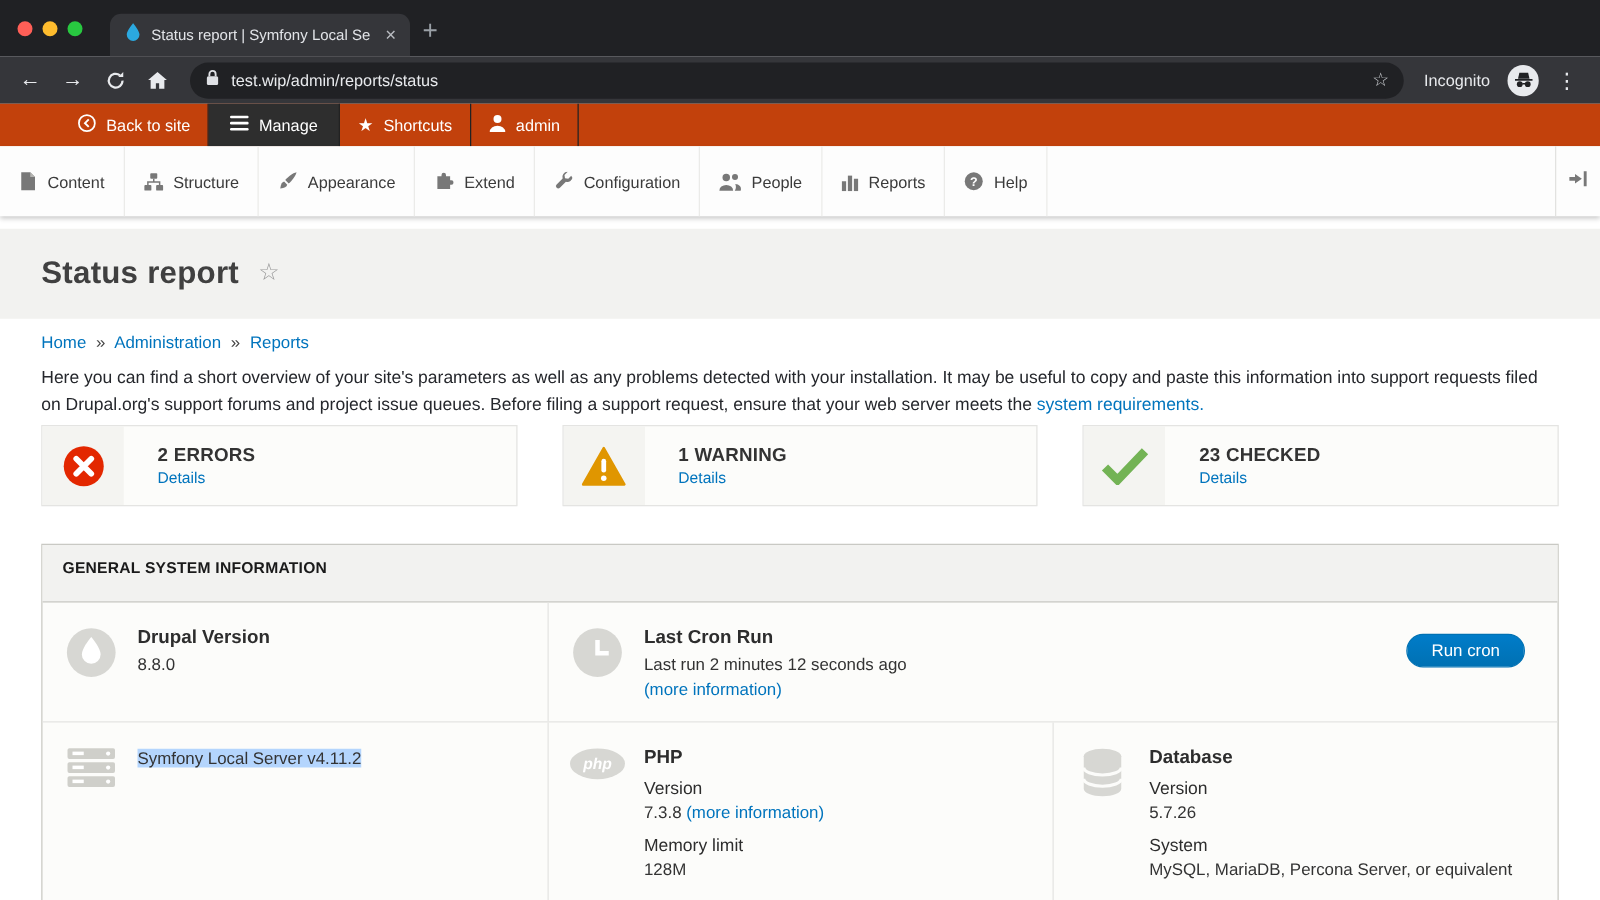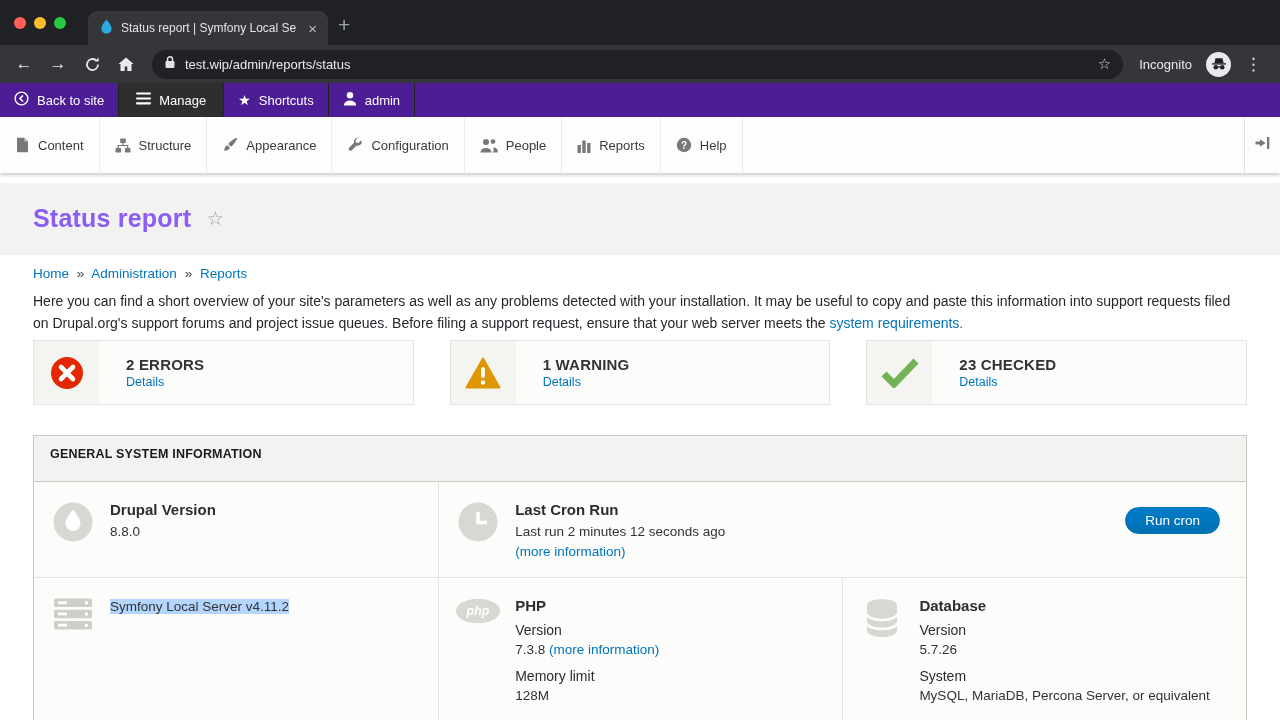--- a/index.html
+++ b/index.html
@@ -19,34 +19,34 @@
   .addressbar { height:38px; background:#35363a; display:flex; align-items:center; padding:0 10px; gap:6px; }
   .navbtn { color:#e8eaed; font-size:17px; width:28px; height:28px; display:flex; align-items:center; justify-content:center; border-radius:50%; }
   .omnibox { flex:1; height:29px; background:#202124; border-radius:15px; display:flex; align-items:center; gap:9px; padding:0 12px; margin:0 6px; }
   .url { color:#e8eaed; font-size:13px; flex:1; white-space:nowrap; overflow:hidden; }
   .bookmark { color:#cfd2d6; font-size:15px; }
   .incog-label { color:#e8eaed; font-size:13px; margin:0 8px 0 4px; }
   .incog-badge { width:25px; height:25px; border-radius:50%; background:#e8eaed; display:flex; align-items:center; justify-content:center; }
   .overflow { color:#e8eaed; font-size:17px; padding:0 8px; }
 
   
-  .dtoolbar { height:34px; background:#4c1d95; display:flex; align-items:stretch; }
+  .dtoolbar { height:34px; background:#c2410c; display:flex; align-items:stretch;padding-left:48px; }
   .titem { display:flex; align-items:center; gap:8px; color:#fff; font-size:13px; padding:0 14px; border-right:1px solid #222; }
   .titem.manage { background:#2e2e2e; padding:0 17px; }
   .tstar { color:#fff; font-size:14px; line-height:1; }
 
   
   .adminmenu { height:56px; background:#fdfdfd; display:flex; align-items:stretch; box-shadow:0 2px 4px rgba(0,0,0,0.22); position:relative; z-index:5; }
   .mitem { display:flex; align-items:center; gap:8px; padding:0 15px; font-size:13px; color:#3b3b3b; border-right:1px solid #ebebe9; }
   .mitem .micon { display:flex; align-items:center; }
   .menu-collapse { margin-left:auto; width:36px; border-left:1px solid #e2e2e0; display:flex; align-items:center; justify-content:center; }
 
   
   .band { background:#f2f2f0; padding:21px 33px 22px; margin-top:10px; }
-  .band h1 { display:inline; font-size:25px; font-weight:bold; color:#8b5cf6; letter-spacing:0.2px; }
+  .band h1 { display:inline; font-size:25px; font-weight:bold; color:#404040; letter-spacing:0.2px; }
   .fav-star { color:#9b9b9b; font-size:19px; margin-left:11px; vertical-align:2px; }
 
   
   .content { padding:0 33px; }
   .breadcrumb { margin-top:11px; font-size:13.5px; color:#333; }
   .breadcrumb a { color:#0074bd; text-decoration:none; }
   .bc-sep { margin:0 4px; color:#444; }
   .intro { margin-top:10px; font-size:14px; line-height:21.5px; color:#25272c; }
   .intro a { color:#0074bd; text-decoration:none; }
 
@@ -184,20 +184,28 @@
     <span>Structure</span>
   </div>
   <div class="mitem">
     <span class="micon">
         <svg width="16" height="16" viewBox="0 0 16 16">
           <path d="M15.2.8c-3 .6-7 3.8-9 6.2l2.8 2.8c2.4-2 5.6-6 6.2-9z" fill="#787878"></path>
           <path d="M5.3 8.2C3.6 8.7 2.6 10.3 2.2 13.8c3.5-.4 5.1-1.4 5.6-3.1z" fill="#787878"></path>
         </svg>
       </span>
     <span>Appearance</span>
+  </div>
+  <div class="mitem">
+    <span class="micon">
+        <svg width="16" height="16" viewBox="0 0 16 16">
+          <path d="M6.2 2.9a1.8 1.8 0 0 1 3.6 0v1h3.3v3.2h1a1.8 1.8 0 0 1 0 3.6h-1v3.5H2.9V3.9h3.3z" fill="#787878"></path>
+        </svg>
+      </span>
+    <span>Extend</span>
   </div>
   <div class="mitem">
     <span class="micon">
         <svg width="16" height="16" viewBox="0 0 16 16">
           <path d="M15 4.6a4 4 0 0 1-5.3 3.8l-4.8 4.8a1.8 1.8 0 0 1-2.6-2.6l4.8-4.8A4 4 0 0 1 11 .5L8.6 2.9l.4 2.6 2.6.4L14 3.5c.6.9.9 2 1 1.1z" fill="#787878"></path>
         </svg>
       </span>
     <span>Configuration</span>
   </div>
   <div class="mitem">

